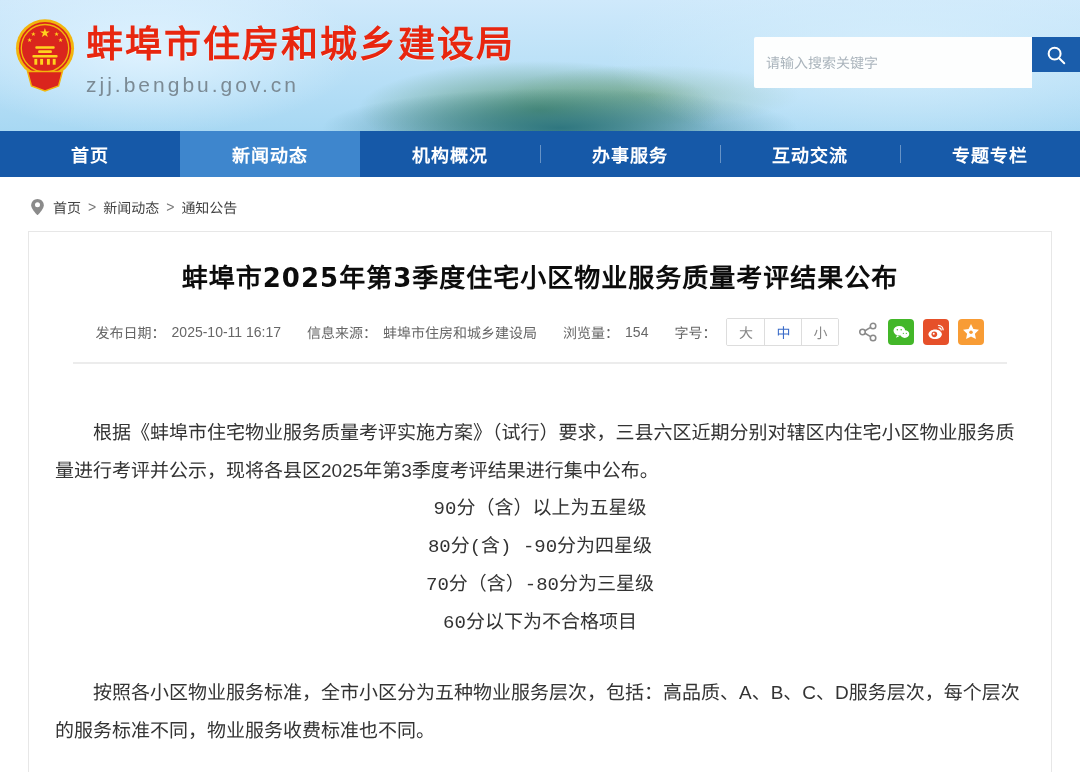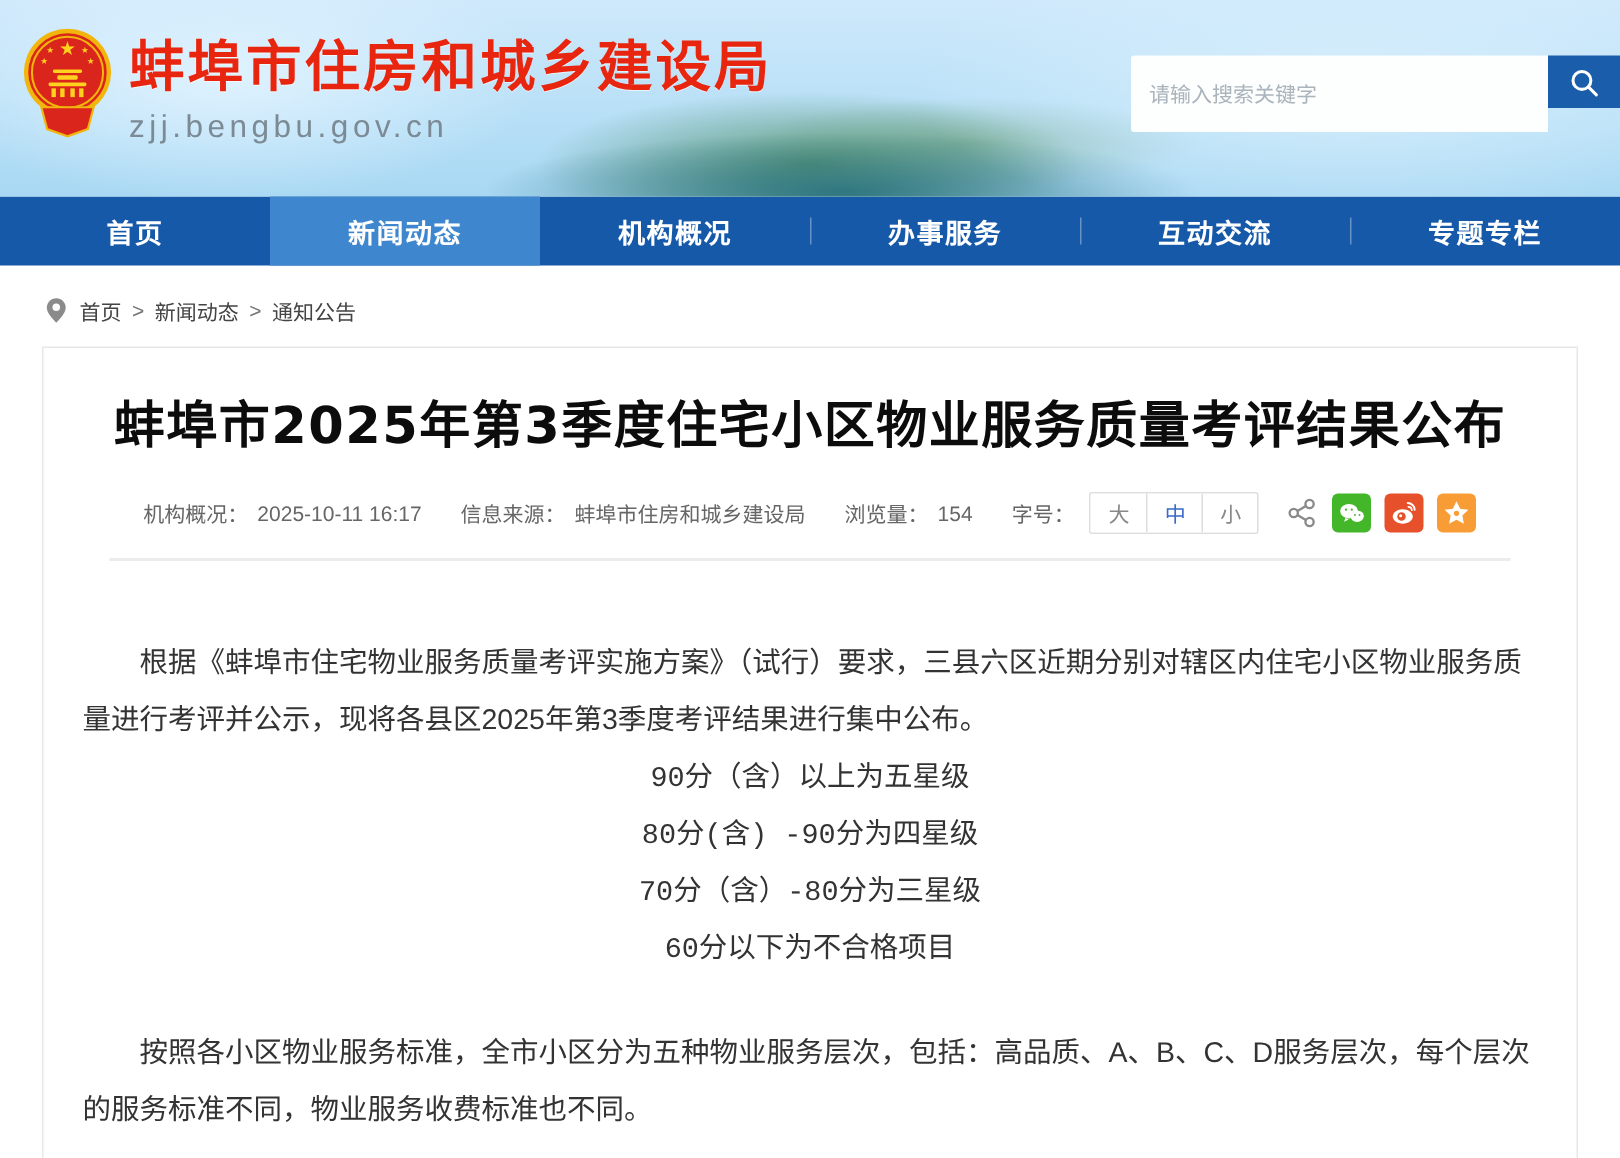--- a/index.html
+++ b/index.html
@@ -60,21 +60,21 @@
   .pin-icon{ margin-right:8px; display:flex; }
   .crumb{ color:#444; cursor:pointer; }
   .crumb-sep{ color:#777; margin:0 7px; }
 
   
   .content-box{
     margin:2px 28px 0 28px; border:1px solid #e7e7e7; background:#fff;
     min-height:560px; padding:30px 22px 40px 22px;
   }
   .article-title{
-    text-align:center; font-size:34px; font-weight:bold; color:#0c0c0c;
+    text-align:center; font-size:26px; font-weight:bold; color:#0c0c0c;
     letter-spacing:1px; line-height:1.3;
     font-family:"DejaVu Sans","Liberation Sans",sans-serif;
   }
   .meta-row{
     margin-top:22px; display:flex; align-items:center; justify-content:center;
     font-size:14px; color:#666; gap:6px; flex-wrap:nowrap;
   }
   .meta-item{ white-space:nowrap; }
   .meta-gap{ width:14px; }
   .font-size-group{ display:flex; border:1px solid #ddd; border-radius:2px; overflow:hidden; margin-left:4px; }
@@ -162,21 +162,21 @@
     <span class="crumb-sep">&gt;</span>
     <span class="crumb">新闻动态</span>
     <span class="crumb-sep">&gt;</span>
     <span class="crumb">通知公告</span>
   </div>
 
   <section class="content-box">
     <h1 class="article-title">蚌埠市2025年第3季度住宅小区物业服务质量考评结果公布</h1>
 
     <div class="meta-row">
-      <span class="meta-item">机构概况：</span>
+      <span class="meta-item">发布日期：</span>
         <span class="meta-item">2025-10-11 16:17</span>
       <span class="meta-gap"></span>
       <span class="meta-item">信息来源：</span>
         <span class="meta-item">蚌埠市住房和城乡建设局</span>
       <span class="meta-gap"></span>
       <span class="meta-item">浏览量：</span>
         <span class="meta-item">154</span>
       <span class="meta-gap"></span>
       <span class="meta-item">字号：</span>
       <span class="font-size-group">

